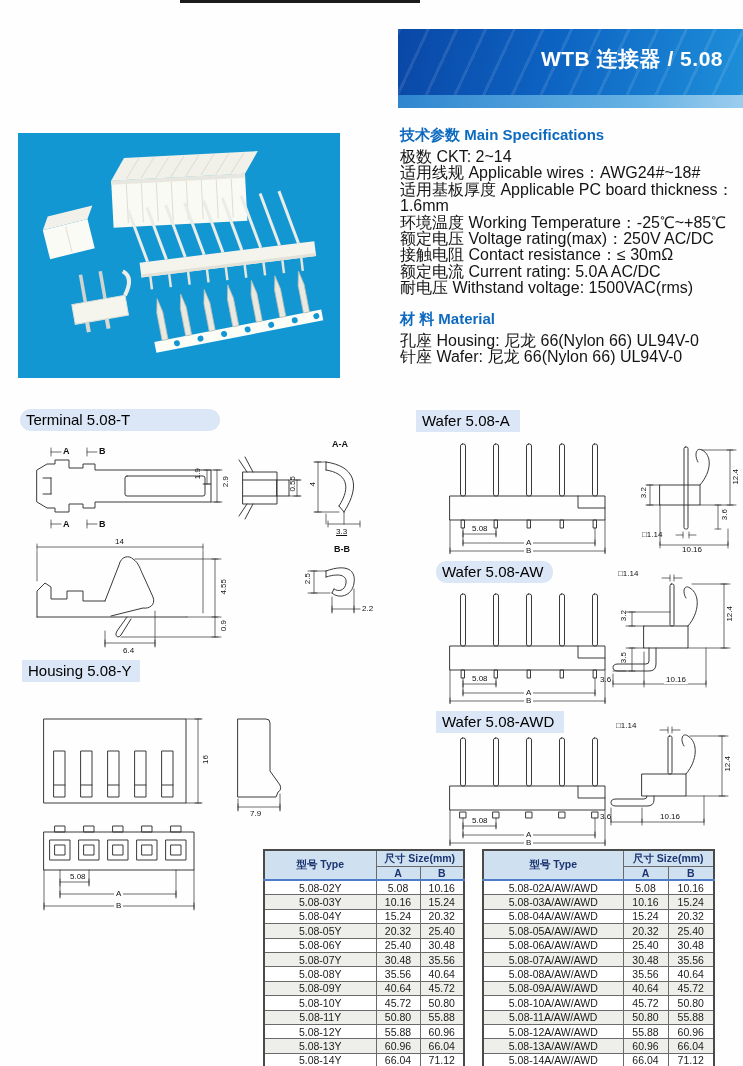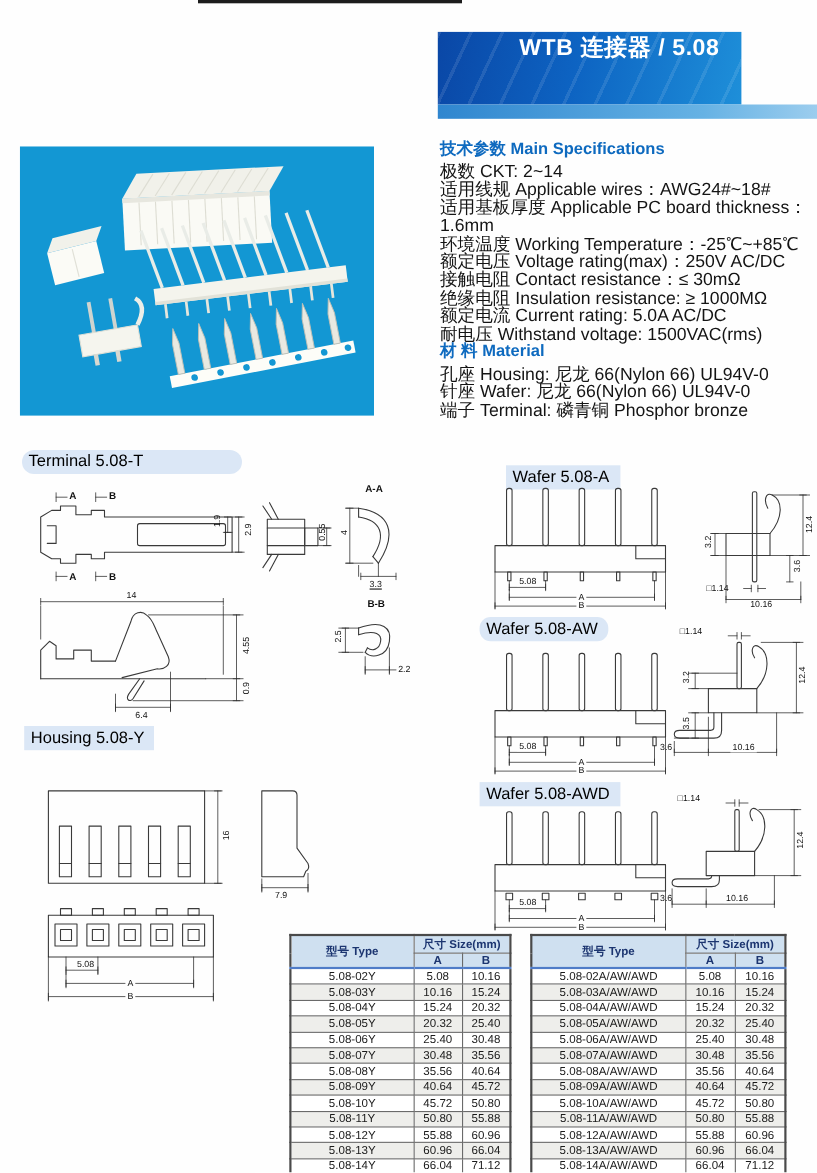--- a/index.html
+++ b/index.html
@@ -1,21 +1,21 @@
 <!DOCTYPE html>
 <html><head>
 <meta charset="utf-8">
 <style>
   html,body{margin:0;padding:0;background:#fff;}
   .page{position:relative;width:743px;height:1066px;background:#fefefe;overflow:hidden;
         font-family:"Liberation Sans",sans-serif;color:#111;}
   .artifact-bar{position:absolute;left:180px;top:0;width:240px;height:3px;background:#1c1c1c;}
-  .banner{position:absolute;left:398px;top:29px;width:276px;height:66px;
+  .banner{position:absolute;left:398px;top:29px;width:345px;height:66px;
           background:linear-gradient(100deg,#0a47a6 0%,#0d63c2 45%,#1e8fd9 100%);
-          display:flex;align-items:flex-start;justify-content:flex-end;}
+          display:flex;align-items:center;justify-content:flex-end;}
   .banner::before{content:"";position:absolute;inset:0;
           background:repeating-linear-gradient(115deg,rgba(255,255,255,.10) 0 3px,rgba(255,255,255,0) 3px 26px);}
   .banner-title{position:relative;color:#fff;font-size:21px;font-weight:bold;padding:0 20px 7px 0;letter-spacing:.5px;}
   .banner-sub{position:absolute;left:398px;top:95px;width:345px;height:13px;
           background:linear-gradient(90deg,#2f86cf,#66b2e4 70%,#9ccdee);}
   .photo{position:absolute;left:18px;top:133px;width:322px;height:245px;}
   .specs{position:absolute;left:400px;top:126px;width:342px;}
   .blue-h{font-size:15px;font-weight:bold;color:#0e6abf;margin:0 0 4px 0;}
   .spec-line{font-size:16px;line-height:16.4px;color:#141414;}
   .material{position:absolute;left:400px;top:310px;width:342px;}
@@ -141,35 +141,33 @@
   </div>
 
   <div class="specs">
     <div class="blue-h">技术参数 Main Specifications</div>
     <div class="spec-line">极数 CKT: 2~14</div>
     <div class="spec-line">适用线规 Applicable wires：AWG24#~18#</div>
     <div class="spec-line">适用基板厚度 Applicable PC board thickness：1.6mm</div>
     <div class="spec-line">环境温度 Working Temperature：-25℃~+85℃</div>
     <div class="spec-line">额定电压 Voltage rating(max)：250V AC/DC</div>
     <div class="spec-line">接触电阻 Contact resistance：≤ 30mΩ</div>
-    <div class="spec-line">绝缘电阻 Insulation resistance: ≥ 1000MΩ</div>
     <div class="spec-line">额定电流 Current rating: 5.0A AC/DC</div>
     <div class="spec-line">耐电压 Withstand voltage: 1500VAC(rms)</div>
   </div>
 
   <div class="material">
     <div class="blue-h">材  料 Material</div>
     <div class="spec-line">孔座 Housing: 尼龙 66(Nylon 66) UL94V-0</div>
     <div class="spec-line">针座 Wafer: 尼龙 66(Nylon 66) UL94V-0</div>
-    <div class="spec-line">端子 Terminal: 磷青铜 Phosphor bronze</div>
   </div>
 
   <div class="sec-title" style="left:20px;top:409px;width:184px;border-radius:11px;">Terminal 5.08-T</div>
   <div class="sec-title" style="left:22px;top:660px;width:102px;">Housing 5.08-Y</div>
-  <div class="sec-title" style="left:460px;top:410px;margin-top:13px;">Wafer 5.08-A</div>
+  <div class="sec-title" style="left:416px;top:410px;">Wafer 5.08-A</div>
   <div class="sec-title" style="left:436px;top:561px;border-radius:10px;">Wafer 5.08-AW</div>
   <div class="sec-title" style="left:436px;top:711px;">Wafer 5.08-AWD</div>
 
   <div class="draw" style="left:25px;top:440px;width:210px;height:96px;">
     <svg width="210" height="96" viewBox="0 0 210 96">
       <path d="M12,30 L22,24 L30,24 L30,20 L44,20 L44,28 L58,28 L58,24 L70,24 L70,30 L96,30 L186,30 L186,62 L96,62 L70,62 L70,68 L58,68 L58,64 L44,64 L44,72 L30,72 L30,68 L22,68 L12,62 Z"></path>
       <rect x="100" y="36" width="80" height="20" rx="2"></rect>
       <path d="M18,38 L26,38 M18,54 L26,54 M26,38 L26,54"></path>
       <g class="dl">
         <path d="M26,8 V16 M26,12 H36 M62,8 V16 M62,12 H72 M26,80 V88 M26,84 H36 M62,80 V88 M62,84 H72"></path>

